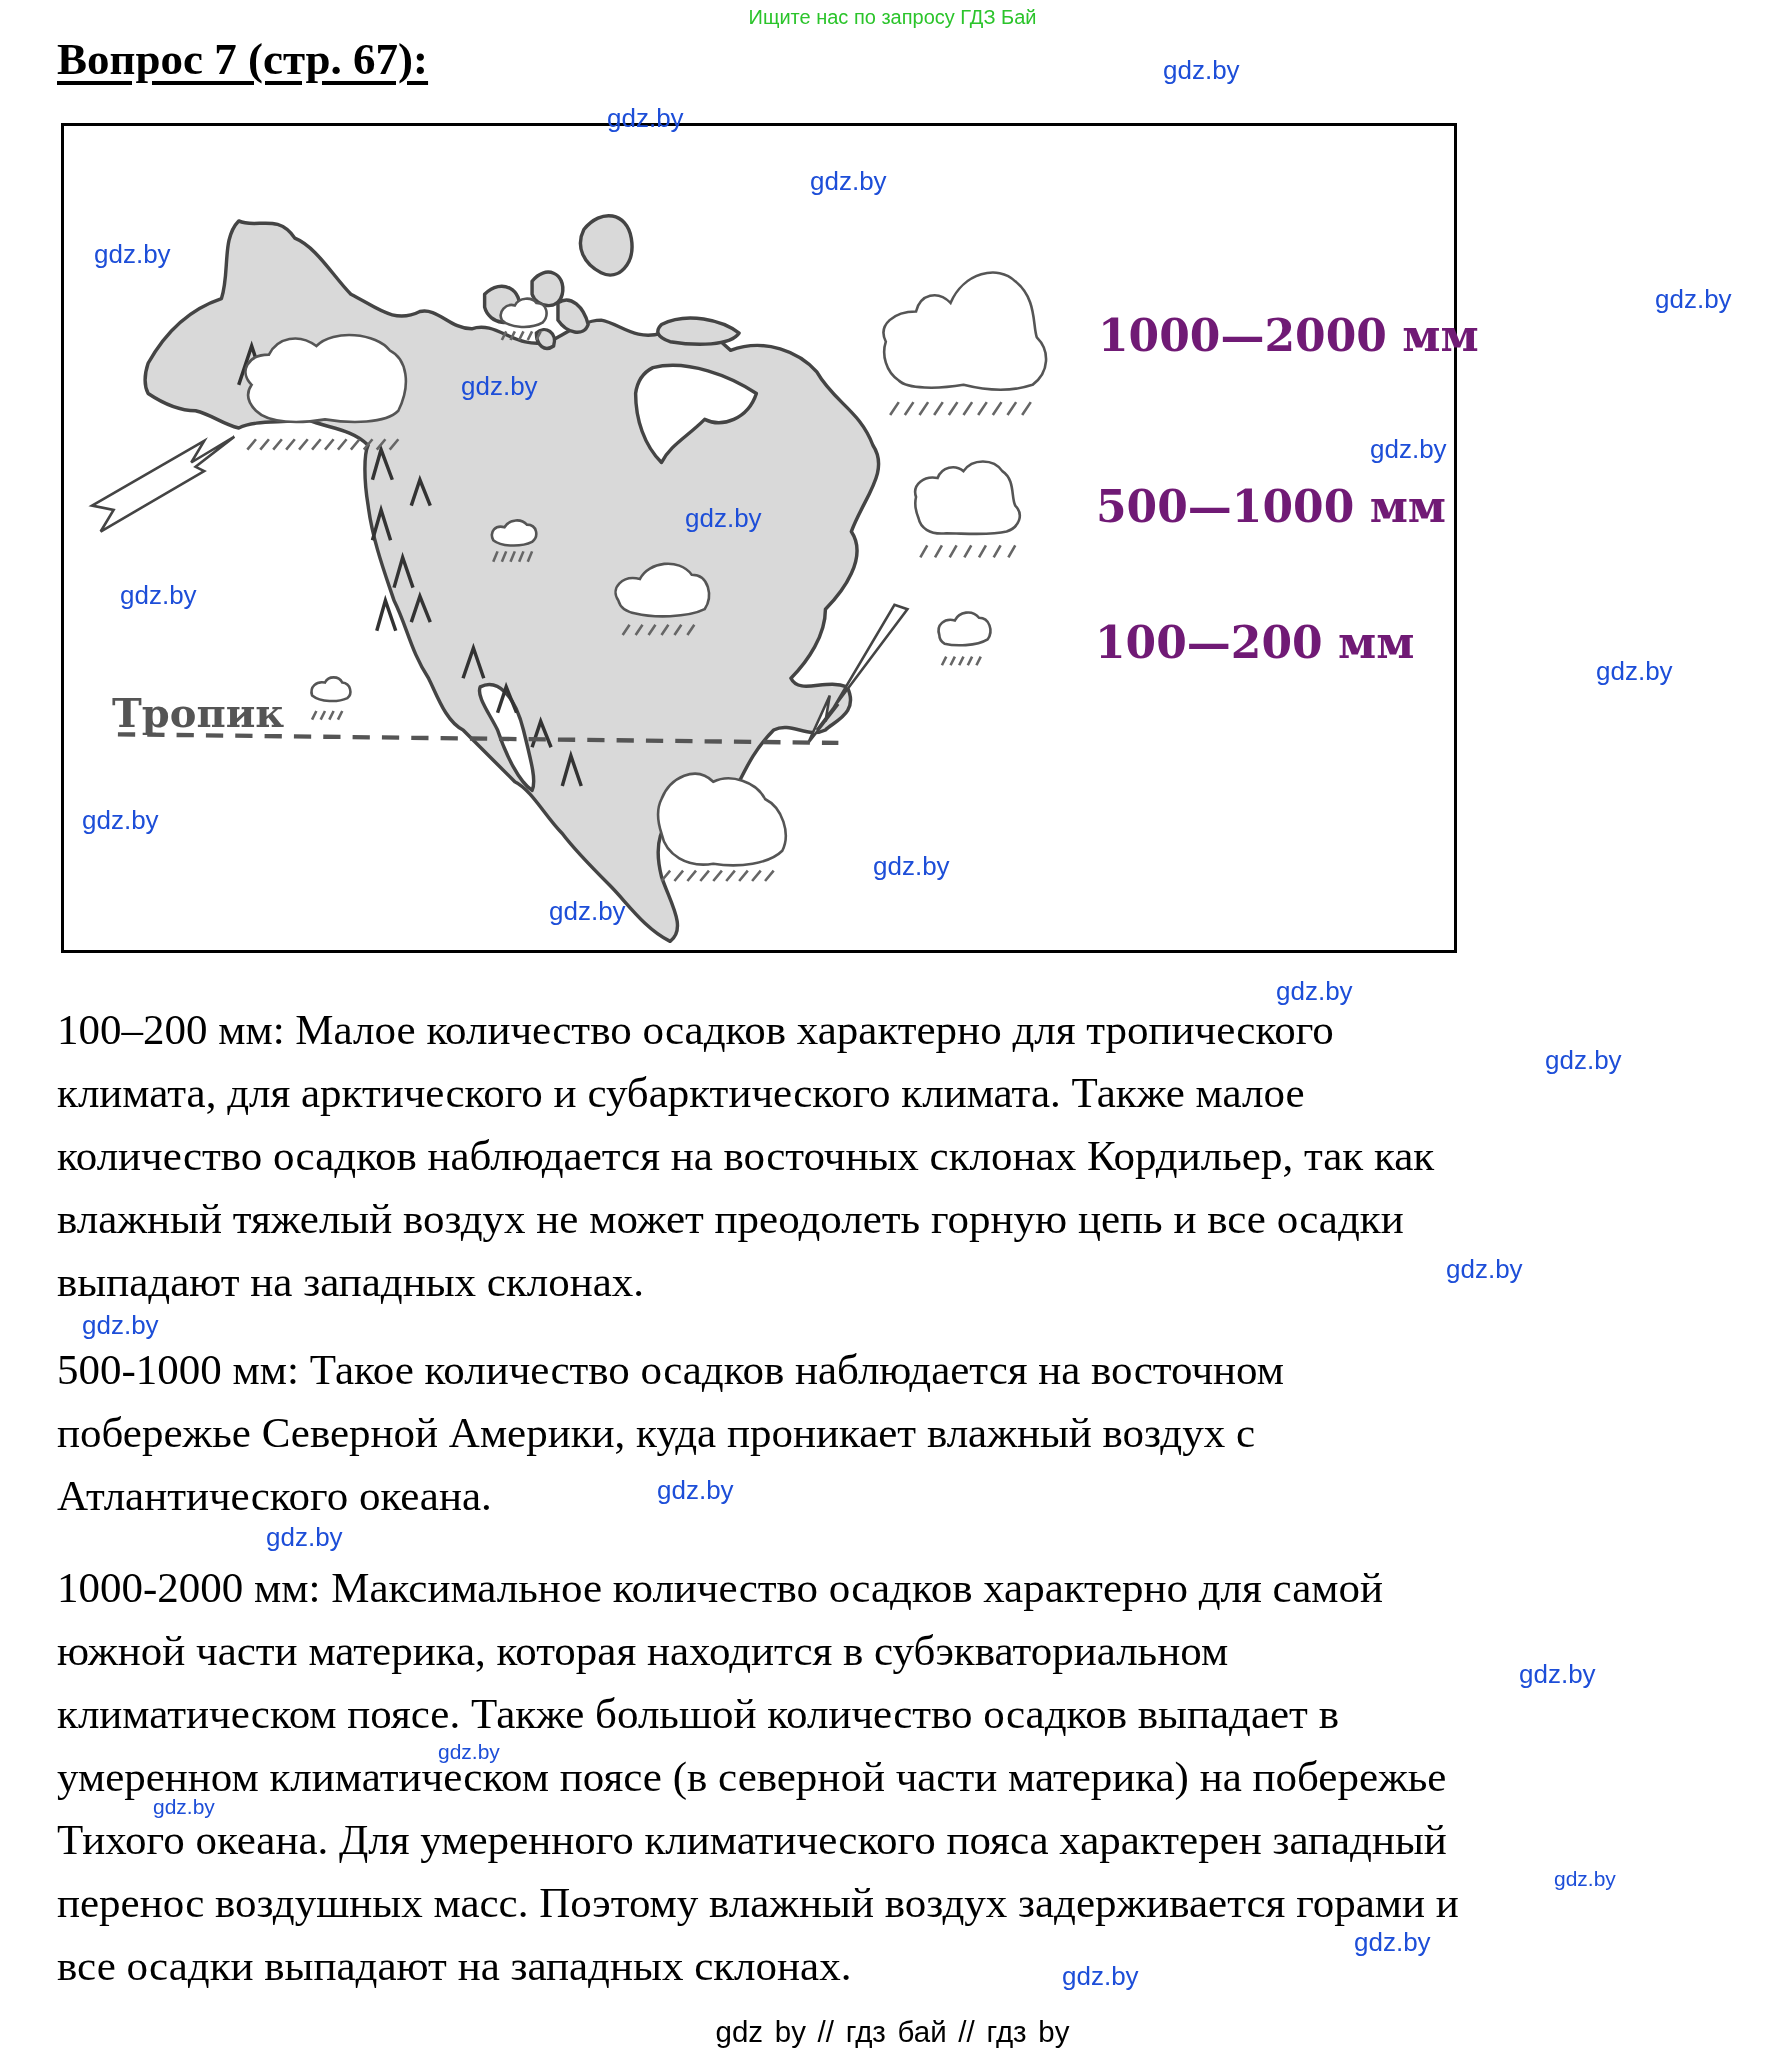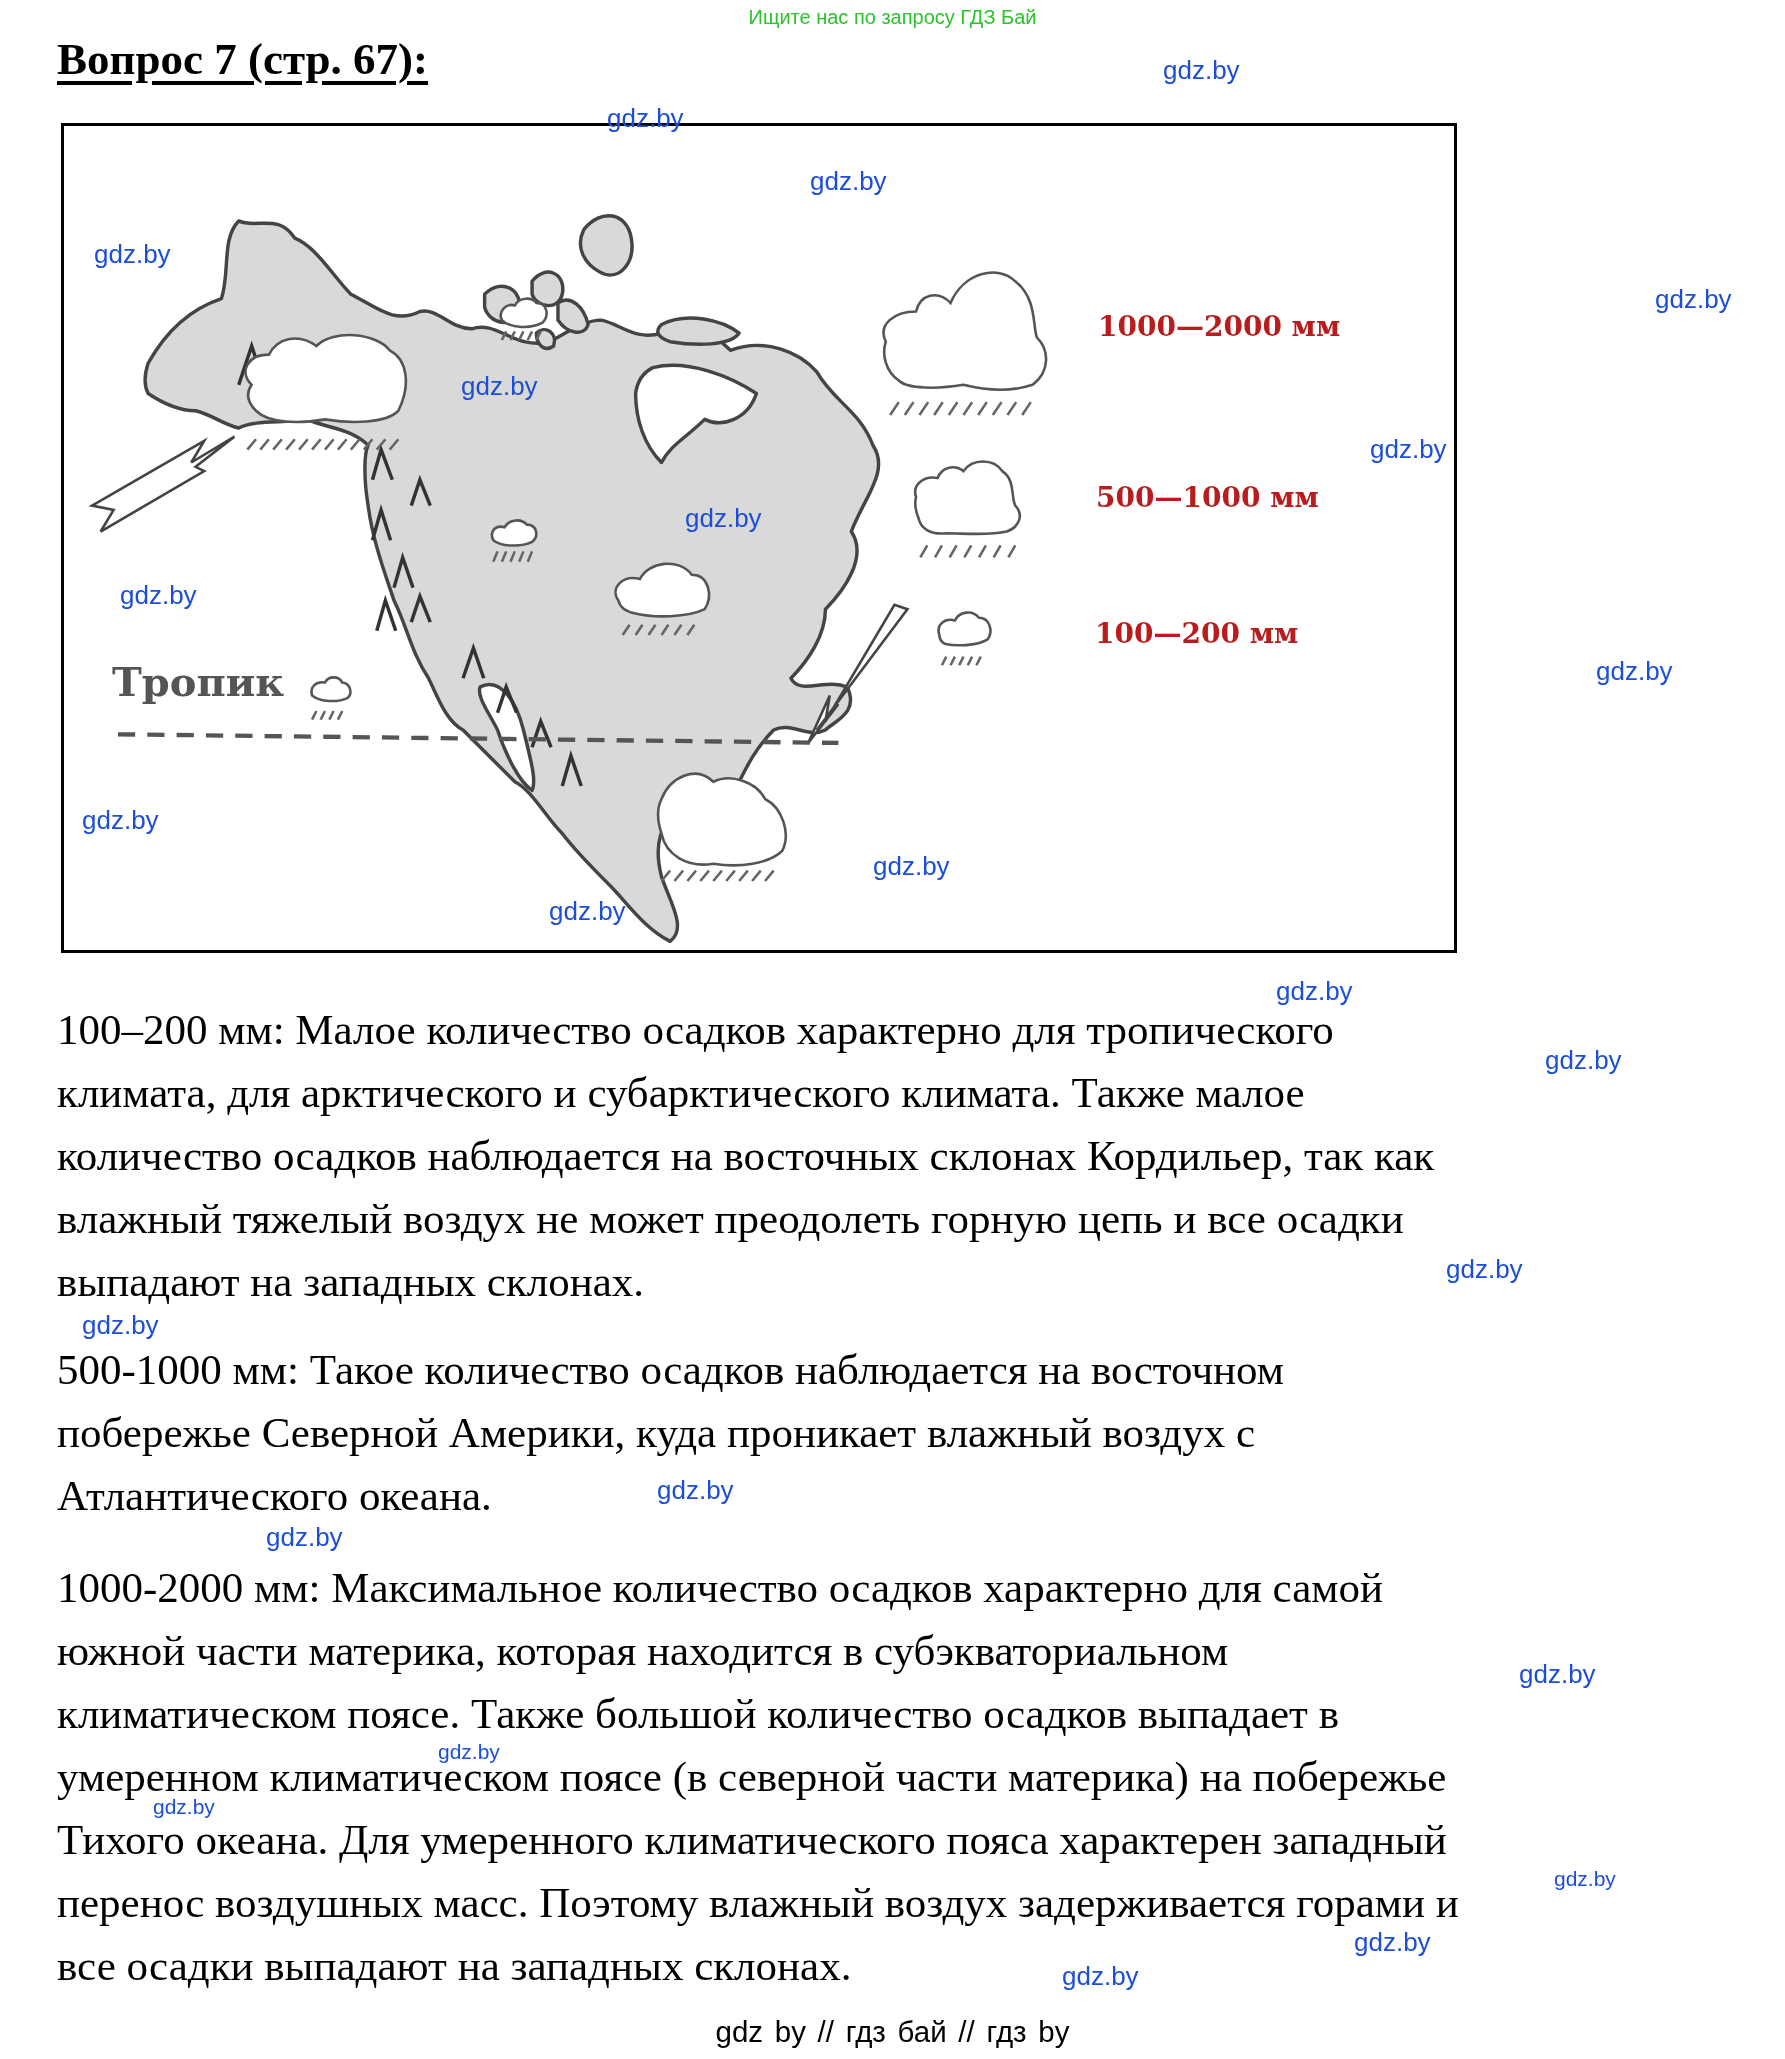--- a/index.html
+++ b/index.html
@@ -4,21 +4,21 @@
 <style>
   html,body{margin:0;padding:0;background:#fff;}
   body{width:1785px;height:2060px;position:relative;overflow:hidden;font-family:"Liberation Serif",serif;color:#000;}
   .abs{position:absolute;}
   .top-banner{left:0;width:1785px;top:0;text-align:center;font-family:"Liberation Sans",sans-serif;font-size:20px;color:#2bc42b;line-height:35px;}
   .title{left:57px;top:33px;font-size:45px;font-weight:bold;text-decoration:underline;text-decoration-thickness:4.3px;text-underline-offset:7px;line-height:52px;}
   .wm{font-family:"Liberation Sans",sans-serif;font-size:26px;color:#1d4ed8;line-height:29.5px;white-space:nowrap;}
   .wm.sm{font-size:21px;line-height:24px;}
   .map-frame{left:61px;top:123px;width:1396px;height:830px;border:3.5px solid #000;box-sizing:border-box;background:#fff;}
   .map-svg{position:absolute;left:0;top:0;width:100%;height:100%;}
-  .legend-label{font-family:"DejaVu Serif",serif;font-size:28px;font-weight:bold;color:#b91c1c;white-space:nowrap;text-align:right;}
+  .legend-label{font-family:"DejaVu Serif",serif;font-size:44px;font-weight:bold;color:#701a75;white-space:nowrap;text-align:right;}
   .tropic-label{font-family:"DejaVu Serif",serif;font-size:40px;font-weight:bold;color:#555;white-space:nowrap;}
   .answer{left:57px;width:1703px;font-size:43px;line-height:63px;}
   .answer p{margin:0;}
   .footer{left:0;width:1785px;top:2014px;text-align:center;font-family:"Liberation Sans",sans-serif;font-size:29.5px;color:#000000;line-height:35px;word-spacing:3.5px;}
 </style>
 </head>
 <body>
 
 <div class="abs top-banner">Ищите нас по запросу ГДЗ Бай</div>
 
@@ -82,21 +82,21 @@
     </g>
 
     <g fill="#fff" stroke="#444" stroke-width="3">
       <path d="M30,440 L160,365 L145,390 L195,360 L150,395 L160,400 L40,470 L55,445 Z"></path>
       <path d="M975,560 L870,700 L895,670 L860,715 L885,660 L880,690 L960,555 Z"></path>
     </g>
 
     <line x1="60" y1="705" x2="895" y2="715" stroke="#555" stroke-width="5" stroke-dasharray="20,14"></line>
   </svg>
 
-  <div class="abs tropic-label" style="left:48px;top:532px;">Тропик</div>
+  <div class="abs tropic-label" style="left:48px;top:563px;">Тропик</div>
 
   <div class="abs legend-label" style="left:1034px;top:184px;">1000—2000 мм</div>
   <div class="abs legend-label" style="left:1032px;top:355px;">500—1000 мм</div>
   <div class="abs legend-label" style="left:1031px;top:491px;">100—200 мм</div>
 </div>
 
 <div class="abs wm" style="left:1163px;top:56px;">gdz.by</div>
 <div class="abs wm" style="left:607px;top:104px;">gdz.by</div>
 <div class="abs wm" style="left:810px;top:167px;">gdz.by</div>
 <div class="abs wm" style="left:94px;top:240px;">gdz.by</div>

